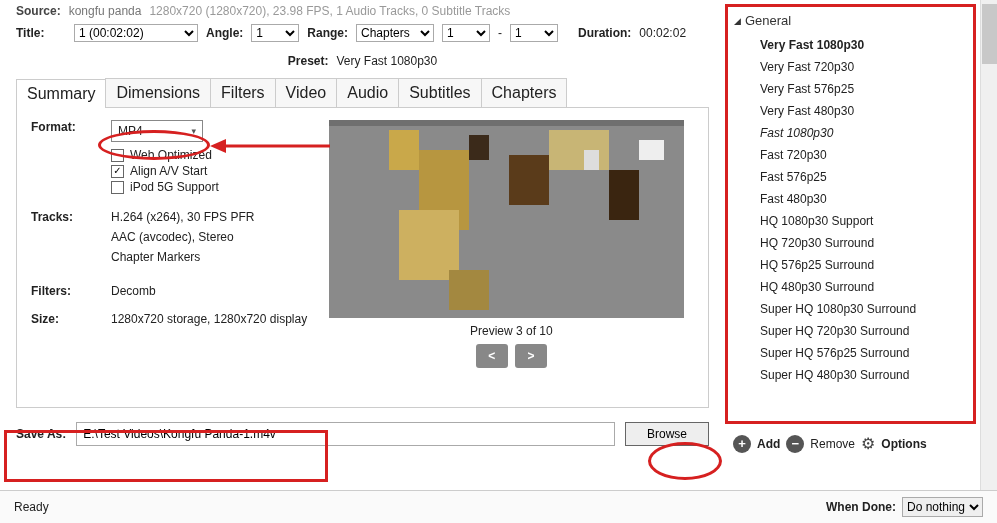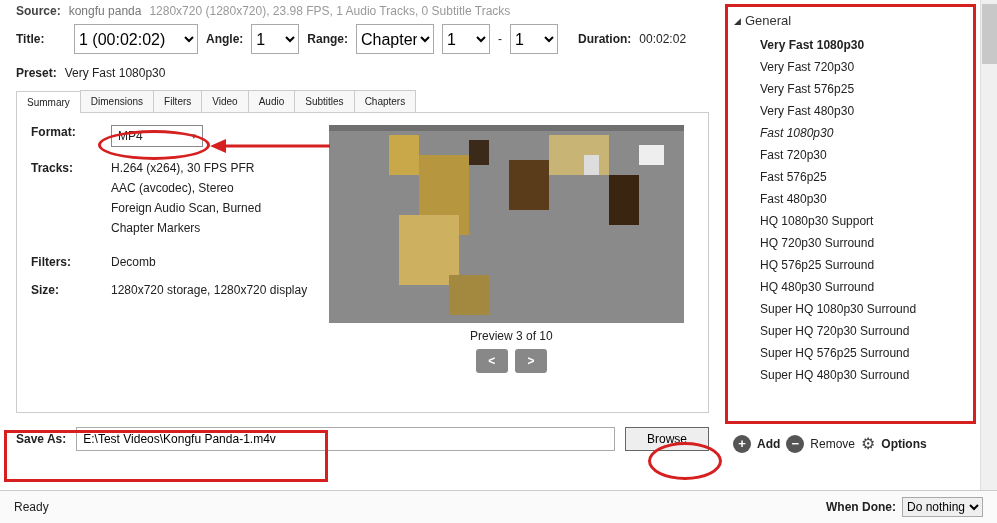--- a/index.html
+++ b/index.html
@@ -3,29 +3,29 @@
 <meta charset="utf-8">
 <style>
   * { box-sizing: border-box; font-family: Arial, sans-serif; }
   body { margin: 0; background: #fff; font-size: 12px; color: #222; }
   .app { width: 997px; height: 523px; position: relative; background: #fff; }
   .topbar { padding: 4px 0 2px 16px; color: #444; display:flex; align-items:flex-end; gap:8px;}
   .topbar .label { font-weight: bold; }
   .topbar .faded { color: #999; }
   .row { display: flex; align-items: center; gap: 8px; padding: 4px 16px; }
   .row .lbl { font-weight: bold; width: 50px; }
-  select.small { height: 30px; border: 1px solid #aaa; background: #fff; font-size:16px;}
+  select.small { height: 18px; border: 1px solid #aaa; background: #fff; font-size:12px;}
   .main-wrap { display: flex; }
   .left-pane { width: 725px; }
   .right-pane { width: 255px; position:relative; }
   .scrollbar { position:absolute; right:0; top:0; width:17px; height: 490px; background:#f0f0f0; border-left:1px solid #ddd;}
   .scrollbar .thumb { background:#c8c8c8; height:60px; margin-top:4px; width:15px; margin-left:1px;}
-  .preset-row { padding: 8px 16px 10px 16px; display:flex; align-items:center; gap:8px;}
+  .preset-row { padding: 8px 16px 10px 16px; display:flex; align-items:center; gap:8px;justify-content:center;}
   .tabs { display:flex; border-bottom:1px solid #ccc; margin: 0 16px; }
-  .tab { padding: 5px 10px; border:1px solid #ccc; border-bottom:none; background:#f7f7f7; margin-right:-1px; cursor:pointer; font-size:10px;}
+  .tab { padding: 5px 10px; border:1px solid #ccc; border-bottom:none; background:#f7f7f7; margin-right:-1px; cursor:pointer; font-size:16px;}
   .tab.active { background:#fff; position:relative; top:1px; }
   .content { border:1px solid #ccc; border-top:none; margin:0 16px; padding:12px 14px 22px 14px; display:flex; gap:12px; min-height:300px;}
   .left-col { width: 330px; }
   .field-row { display:flex; gap:20px; margin-bottom:6px; }
   .field-row .flbl { font-weight:bold; width:60px; }
   .field-row .fval { flex:1; }
   .format-sel { width:92px; height:22px; border:1px solid #888; background:#fff; display:flex; align-items:center; justify-content:space-between; padding:0 6px; }
   .chev { font-size:9px; color:#555; }
   .red-ellipse { border:3px solid #d62020; border-radius:50%; position:absolute; pointer-events:none; }
   .red-box { border:3px solid #d62020; position:absolute; pointer-events:none; }
@@ -99,29 +99,42 @@
 
       <div class="content">
         <div class="left-col">
           <div class="field-row" style="position:relative">
             <span class="flbl">Format:</span>
             <div>
               <div class="format-sel">
                 <span>MP4</span>
                 <span class="chev">▾</span>
               </div>
+              <div id="format-opts" style="margin-top:6px;">
+                  <div class="chk-row">
+                    <span class="chk"></span>
+                    <span>Web Optimized</span>
+                  </div>
+                  <div class="chk-row">
+                    <span class="chk checked"></span>
+                    <span>Align A/V Start</span>
+                  </div>
+                  <div class="chk-row">
+                    <span class="chk"></span>
+                    <span>iPod 5G Support</span>
+                  </div>
+                </div>
             </div>
           </div>
 
           <div class="field-row" style="margin-top:14px">
             <span class="flbl">Tracks:</span>
             <div class="fval tracks-list" id="tracks-list">
                 <div>H.264 (x264), 30 FPS PFR</div>
                 <div>AAC (avcodec), Stereo</div>
-                <div>Foreign Audio Scan, Burned</div>
                 <div>Chapter Markers</div>
               </div>
           </div>
 
           <div class="field-row" style="margin-top:14px">
             <span class="flbl">Filters:</span>
             <span class="fval">Decomb</span>
           </div>
 
           <div class="field-row" style="margin-top:14px">

